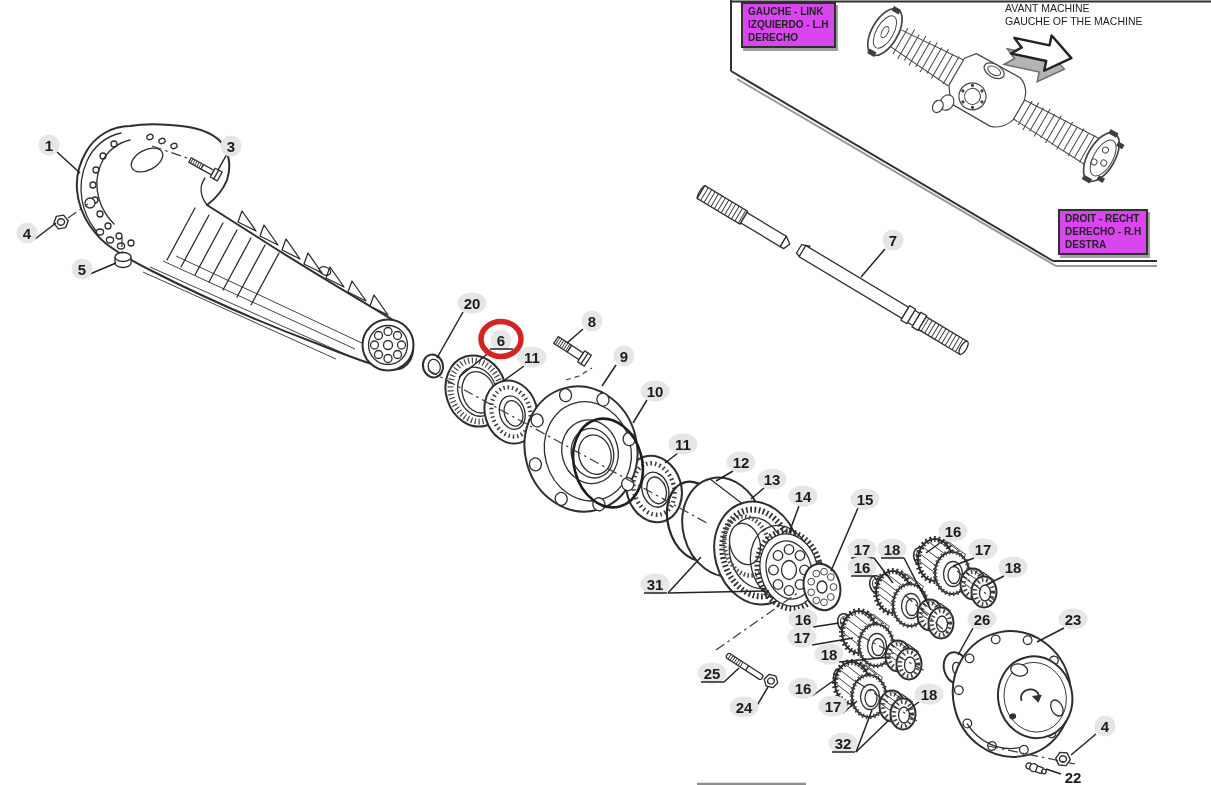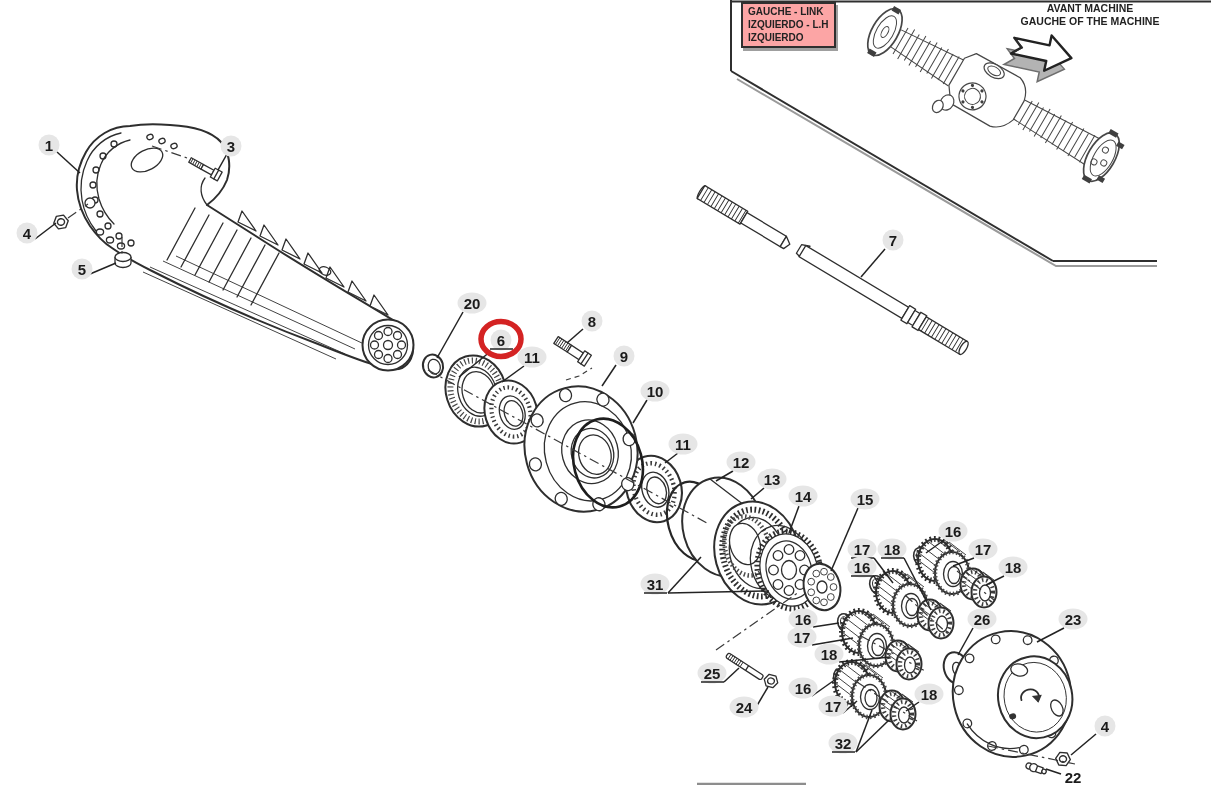--- a/index.html
+++ b/index.html
@@ -26,25 +26,25 @@
   .frame{fill:none;stroke:#2f2f2f;stroke-width:2}
   .shadowln{fill:none;stroke:#9a9a9a;stroke-width:2}
   
   .fwi {fill:#fff;stroke:#474747;stroke-width:1.2;stroke-linejoin:round}
   .fw2i{fill:#fff;stroke:#474747;stroke-width:1.7}
   .lni {fill:none;stroke:#474747;stroke-width:1}
   .pad {fill:#3f3f3f;stroke:none}
   .arrow-shadow{fill:#b3b3b3;stroke:#6e6e6e;stroke-width:1.5}
   .arrow-main{fill:#fff;stroke:#222;stroke-width:2.4;stroke-linejoin:round}
   
-  .gbox{position:absolute;background:#fca5a5;border:2px solid #2f2f2f;box-shadow:2px 3px 0 #9f9f9f;
+  .gbox{position:absolute;background:#d946ef;border:2px solid #2f2f2f;box-shadow:2px 3px 0 #9f9f9f;
         font-weight:bold;font-size:10px;line-height:1.28;color:#222;padding:2px 5px;white-space:nowrap}
   .gbox span{display:block}
-  .front-label{position:absolute;left:1005px;top:2px;width:170px;text-align:center;
-        font-weight:bold;font-size:10.5px;line-height:1.2;color:#222}
+  .front-label{position:absolute;left:1005px;top:2px;width:170px;
+        font-weight:normal;font-size:10.5px;line-height:1.2;color:#222}
   .front-label span{display:block}
 </style>
 </head>
 <body>
 
 <div class="stage">
 
 <svg class="draw" width="1211" height="785" viewBox="0 0 1211 785">
 
   <defs>
@@ -557,22 +557,27 @@
           <polyline points="885,249 861,277" class="leader"></polyline>
           <ellipse cx="893" cy="240" rx="10.5" ry="10.5" class="capsule" style="fill: rgb(230, 230, 230);"></ellipse>
           <text x="893" y="245.5" class="cnum">7</text>
         </g>
       </g>
 </svg>
 
 <div class="gbox" style="left:741px;top:2px">
   <span>GAUCHE - LINK</span>
   <span>IZQUIERDO - L.H</span>
-  <span>IZQUIERDO</span>
+  <span>DERECHO</span>
 </div>
 
+<div class="gbox" style="left:1058px;top:209px">
+  <span>DROIT - RECHT</span>
+  <span>DERECHO - R.H</span>
+  <span>DESTRA</span>
+</div>
 
 <div class="front-label">
   <span>AVANT MACHINE</span>
   <span>GAUCHE OF THE MACHINE</span>
 </div>
 
 </div>
 
 </body></html>

